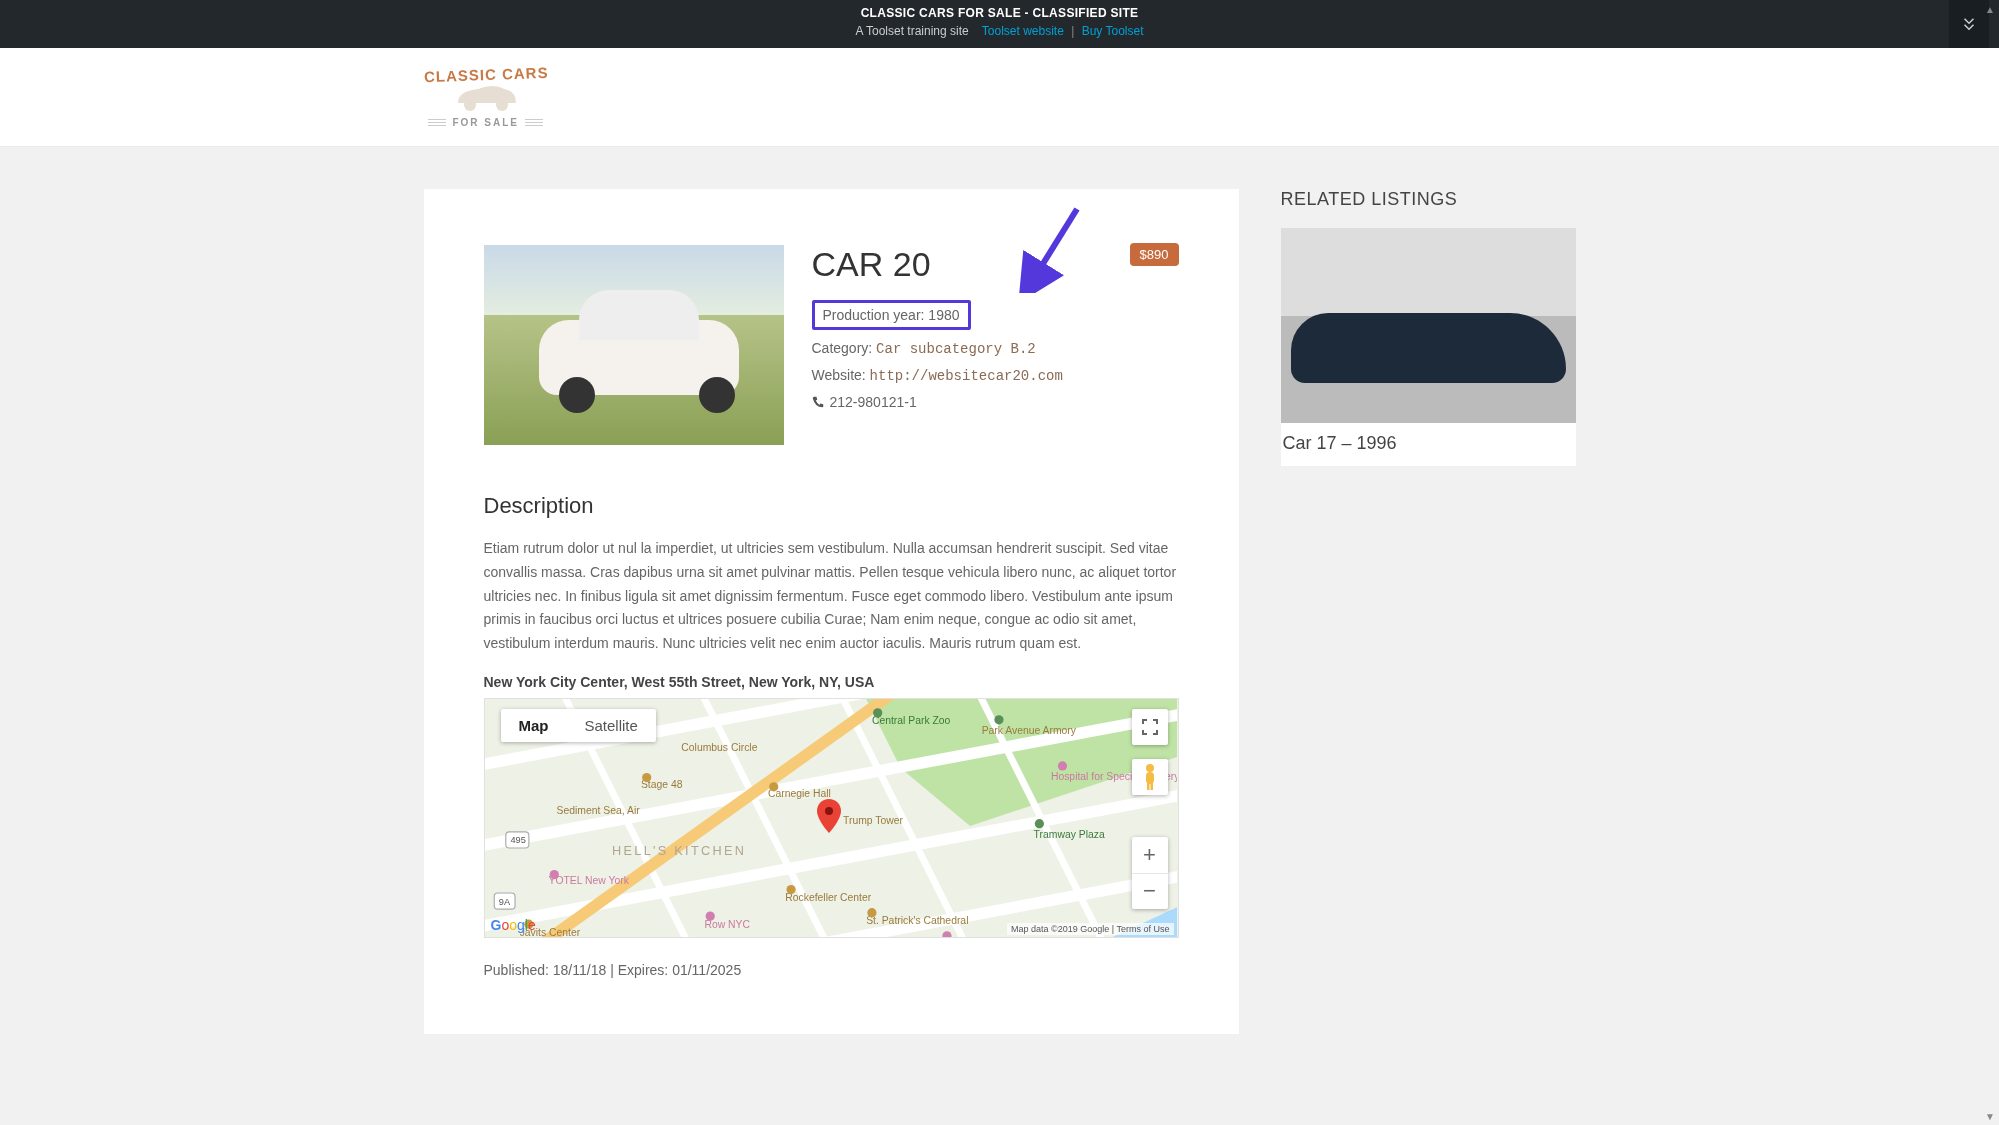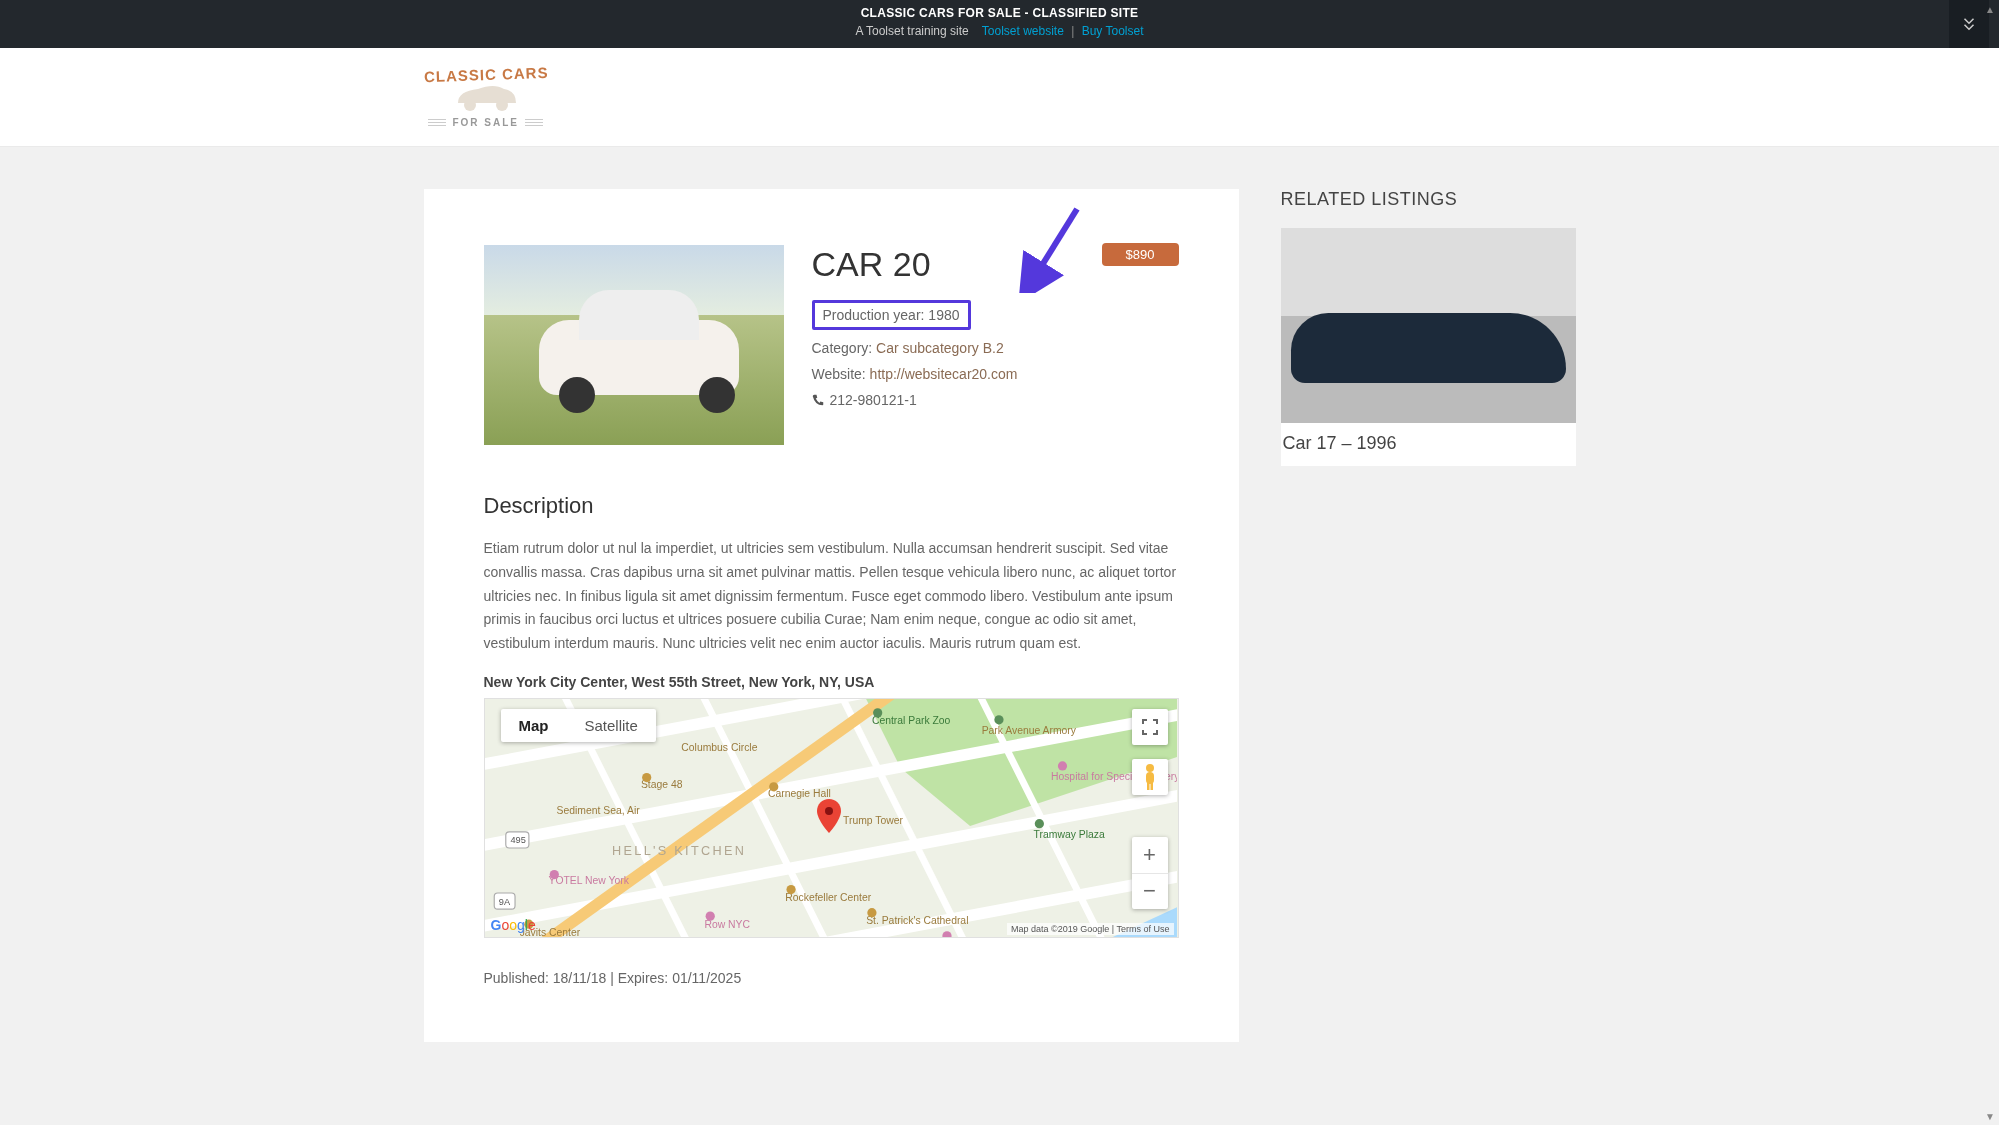--- a/index.html
+++ b/index.html
@@ -36,23 +36,23 @@
 .listing-top { display:flex; gap:28px; }
 .carimg { width:300px; height:200px; background:#dfe6d2; position:relative; overflow:hidden; }
 .carimg .sky { position:absolute; inset:0; height:35%; background:linear-gradient(#c9d9e8,#e4ede0); }
 .carimg .grass { position:absolute; left:0; right:0; bottom:0; height:65%; background:linear-gradient(#b6c388,#8aa055); }
 .carimg .car { position:absolute; left:55px; top:75px; width:200px; height:75px; background:#f5f1ec; border-radius:30px 30px 18px 18px; }
 .carimg .car::before { content:""; position:absolute; left:40px; top:-30px; width:120px; height:50px; background:#eee; border-radius:30px 30px 0 0; }
 .carimg .car::after { content:""; position:absolute; left:20px; bottom:-18px; width:36px; height:36px; background:#333; border-radius:50%; box-shadow:140px 0 0 #333; }
 
 .listing-info { flex:1; position:relative; }
 .listing-info h1 { font-size:34px; color:#333; font-weight:500; margin-bottom:16px; }
-.pricebadge { position:absolute; right:0; top:-2px; background:#c76a3c; color:#fff; padding:4px 24px; border-radius:4px; font-size:13px; }
+.pricebadge { position:absolute; right:0; top:-2px; background:#c76a3c; color:#fff; padding:4px 10px; border-radius:4px; font-size:13px; }
 .fieldline { font-size:14px; color:#666; margin-bottom:10px; }
-.fieldline a { color:#8a6b54; text-decoration:none; }
+.fieldline a { color:#8a6b54; text-decoration:none;font-family:Liberation Mono, monospace; }
 .fieldline.highlighted { display:inline-block; border:3px solid #5438dc; padding:4px 8px; border-radius:2px; margin-bottom:10px; }
 .fieldline svg { width:12px; height:12px; fill:#555; display:inline-block; vertical-align:-1px; margin-right:6px; }
 
 
 .annotation-arrow { position:absolute; right:90px; top:-42px; pointer-events:none; }
 
 
 .desc h2 { font-size:22px; color:#333; font-weight:400; margin:48px 0 18px; }
 .desc p { line-height:1.7; font-size:14px; color:#666; }
 .addr { font-weight:bold; color:#444; margin:18px 0 8px; font-size:14px; }
@@ -68,21 +68,21 @@
 .map .ctrl.peg { top:60px; width:36px; height:36px; display:flex; align-items:center; justify-content:center; }
 .map .ctrl.zoom { bottom:28px; width:36px; }
 .map .ctrl.zoom div { height:36px; display:flex; align-items:center; justify-content:center; font-size:22px; color:#666; cursor:pointer; }
 .map .ctrl.zoom div+div { border-top:1px solid #e6e6e6; }
 .map .pin { position:absolute; left:48%; top:42%; }
 .map .glogo { position:absolute; left:6px; bottom:4px; font-size:14px; color:#666;margin-top:35px; }
 .map .glogo b { color:#4285f4; } .map .glogo i { font-style:normal; }
 .map .attrib { position:absolute; right:4px; bottom:2px; font-size:9px; color:#555; background:rgba(255,255,255,.7); padding:1px 4px; }
 .map .attrib span+span::before { content:" | "; }
 
-.pubexp { margin-top:32px; font-size:14px; color:#666; }
+.pubexp { margin-top:24px; font-size:14px; color:#666; }
 
 
 .sidebar h2 { font-size:18px; color:#444; letter-spacing:.5px; margin-bottom:18px; font-weight:500; }
 .relitem { background:#fff; margin-bottom:24px; }
 .relitem .thumb { height:195px; background:#888; position:relative; overflow:hidden; }
 .relitem .thumb.c1 { background:linear-gradient(#ece5d5 30%,#c7b89b 30%); }
 .relitem .thumb.c1::after { content:""; position:absolute; left:20px; right:20px; top:60px; height:90px; background:#1a1510; border-radius:50px 80px 20px 20px; }
 .relitem .thumb.c2 { background:linear-gradient(#ddd 45%,#bbb 45%); }
 .relitem .thumb.c2::after { content:""; position:absolute; left:10px; right:10px; top:85px; height:70px; background:#1c2a3a; border-radius:40px 60px 15px 15px; }
 .relitem .cap { padding:10px 4px 12px 2px; font-size:18px; color:#444; }

